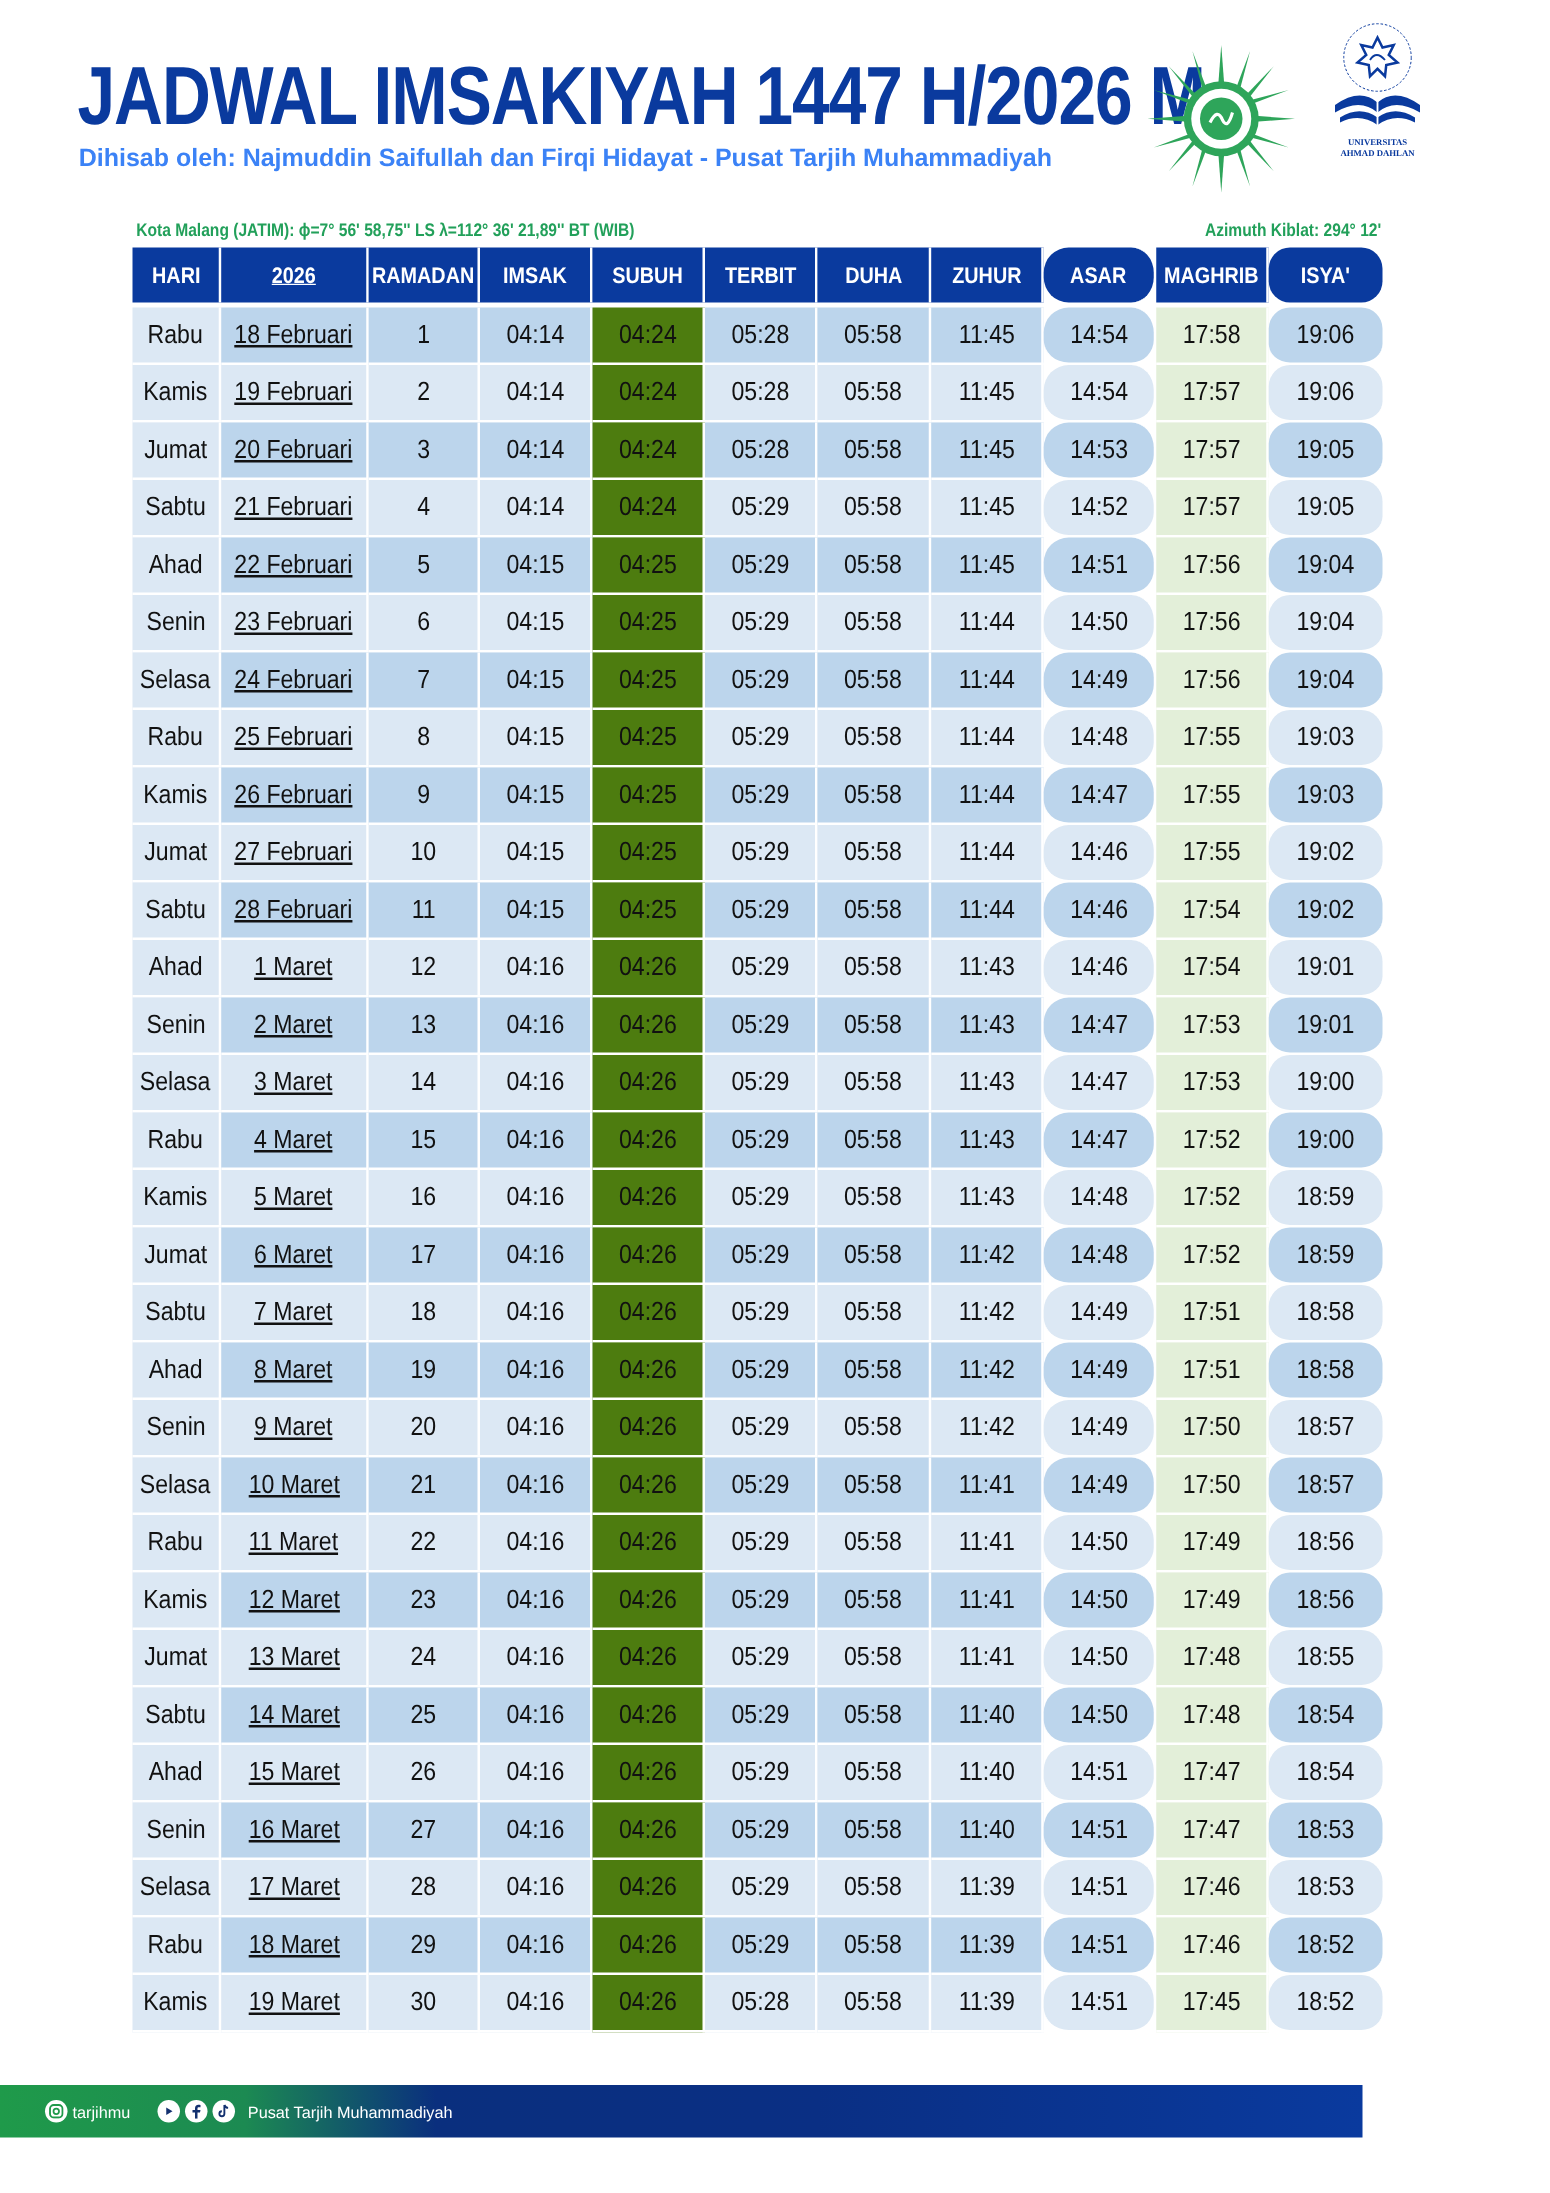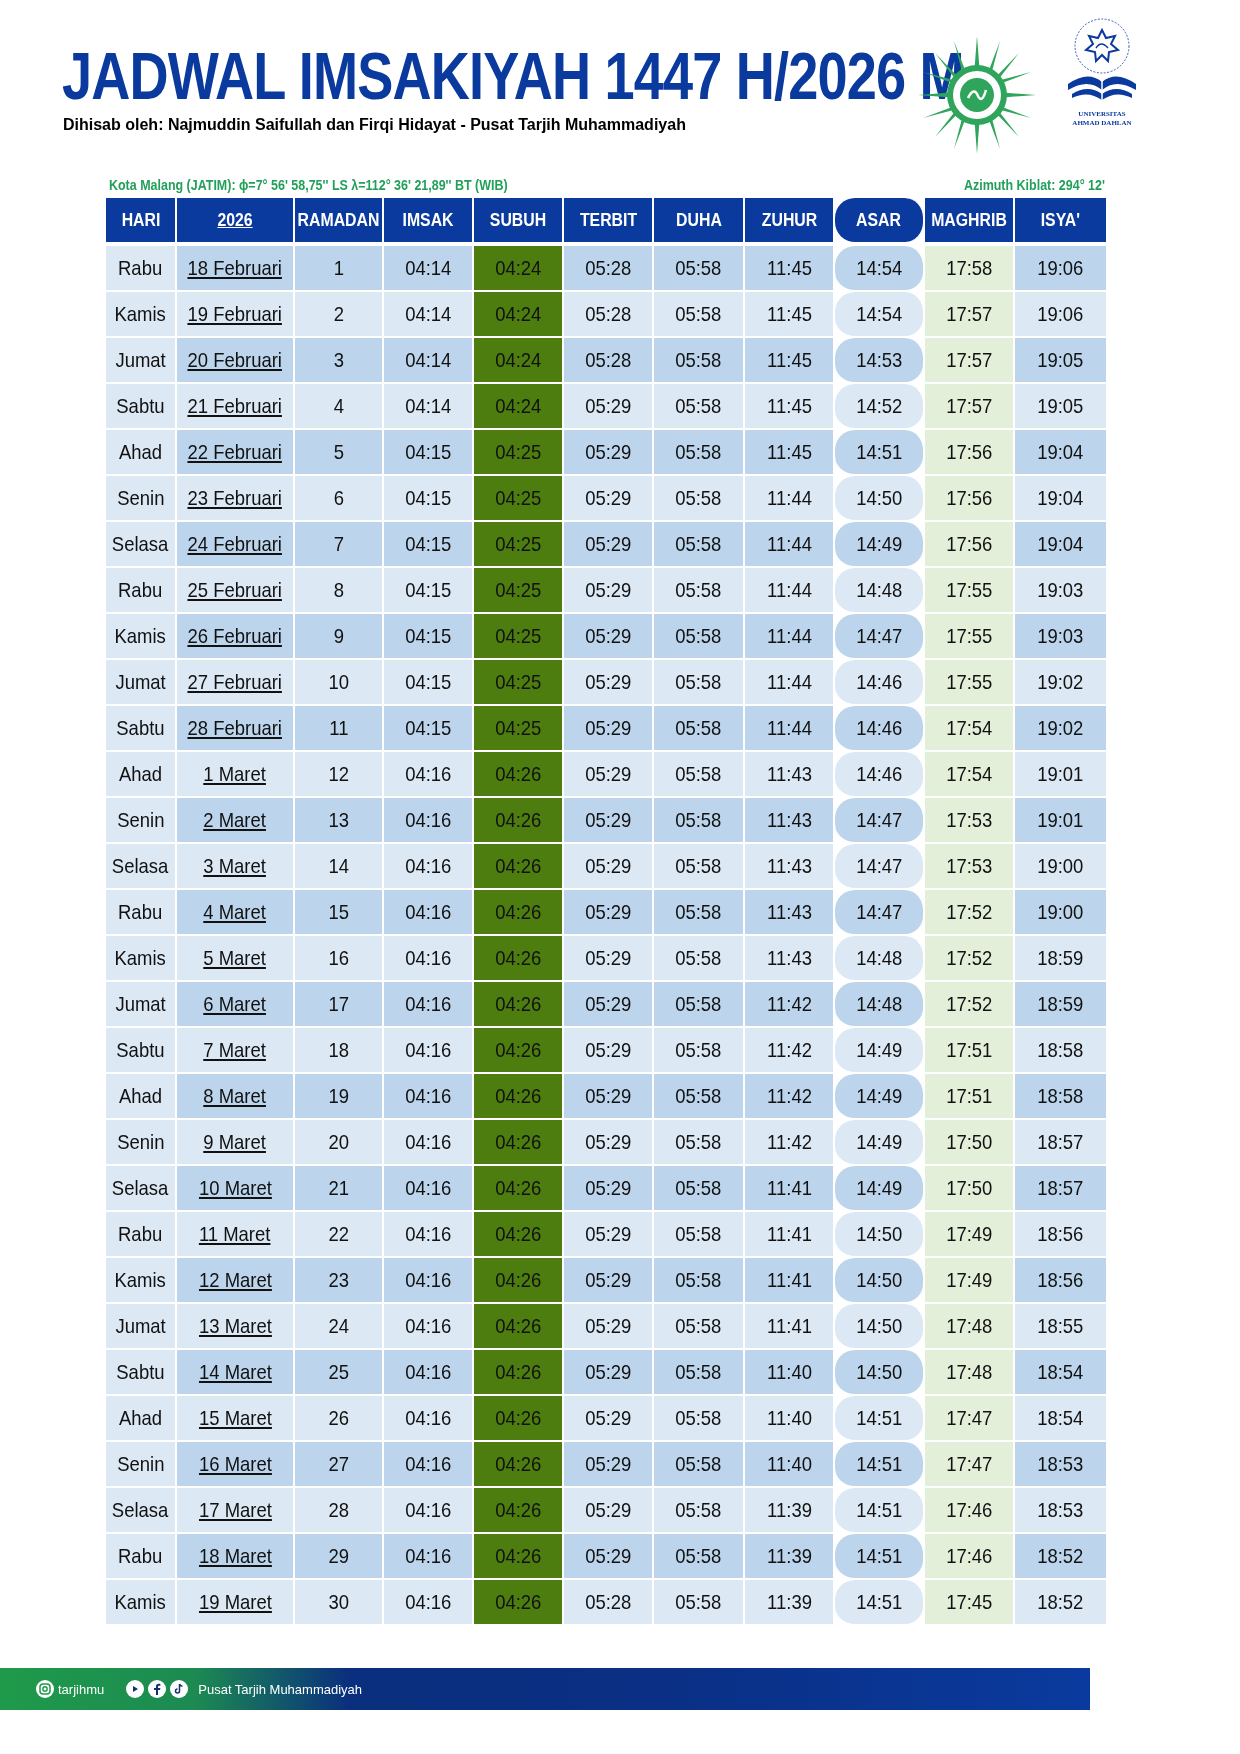--- a/index.html
+++ b/index.html
@@ -8,42 +8,42 @@
 
   .title {
     position: absolute; left: 62px; top: 40px;
     font-family: "Liberation Sans", sans-serif; font-weight: bold;
     font-size: 66px; line-height: 72px; color: #0a3a9e;
     letter-spacing: -1px; white-space: nowrap;
     transform: scaleX(0.82); transform-origin: left top;
   }
   .subtitle {
     position: absolute; left: 63px; top: 116px;
-    font-size: 16px; font-weight: bold; color: #000000; white-space: nowrap;
+    font-size: 20px; font-weight: bold; color: #3b82f6; white-space: nowrap;
   }
   .logo1 { position: absolute; left: 918px; top: 36px; width: 118px; height: 118px; }
   .logo2 { position: absolute; left: 1060px; top: 16px; width: 84px; height: 120px; }
   .logo2-text { position: absolute; left: 0; width: 84px; text-align: center;
     font-family: "Liberation Serif", serif; font-size: 7px; font-weight: bold; color: #0a3a9e; line-height: 8px; }
 
   .loc-line { position: absolute; left: 109px; top: 177px; font-size: 14.5px; font-weight: bold;
     color: #22a05a; white-space: nowrap; transform: scaleX(0.86); transform-origin: left top; }
   .kiblat { position: absolute; right: 135px; top: 177px; font-size: 14.5px; font-weight: bold;
     color: #22a05a; white-space: nowrap; transform: scaleX(0.86); transform-origin: right top; }
 
   .table { position: absolute; left: 106px; top: 198px; width: 1000px; }
   .row { display: flex; height: 46px; margin-bottom: 0; }
   .hdr { height: 44px; margin-bottom: 4px; }
   .cell { box-sizing: border-box; border-right: 2px solid #ffffff; border-bottom: 2px solid #ffffff;
     display: flex; align-items: center; justify-content: center; font-size: 21px; color: #111;
     white-space: nowrap; overflow: hidden; }
   .cell span { display: inline-block; transform: scaleX(0.88); }
   .hdr .cell { background: #0a3a9e; color: #ffffff; font-weight: bold; font-size: 18px;
     border-right: 2px solid #ffffff; border-bottom: none; }
-  .cell:last-child { border-right: none; }
+  .cell:last-child { border-right: none; border-radius: 17px; }
 
   .c0 { width: 71px; } .c1 { width: 118px; text-decoration: underline; } .c2 { width: 89px; } .c3 { width: 90px; }
   .c4 { width: 90px; } .c5 { width: 90px; } .c6 { width: 91px; } .c7 { width: 90px; }
   .c8 { width: 90px; border-radius: 20px; } .c9 { width: 90px; } .c10 { width: 91px; }
 
   .light { background: #dce8f4; }
   .dark { background: #bcd5ec; }
   .subuh { background: #4d7c0f; }
   .maghrib { background: #e3efd9; }
 

